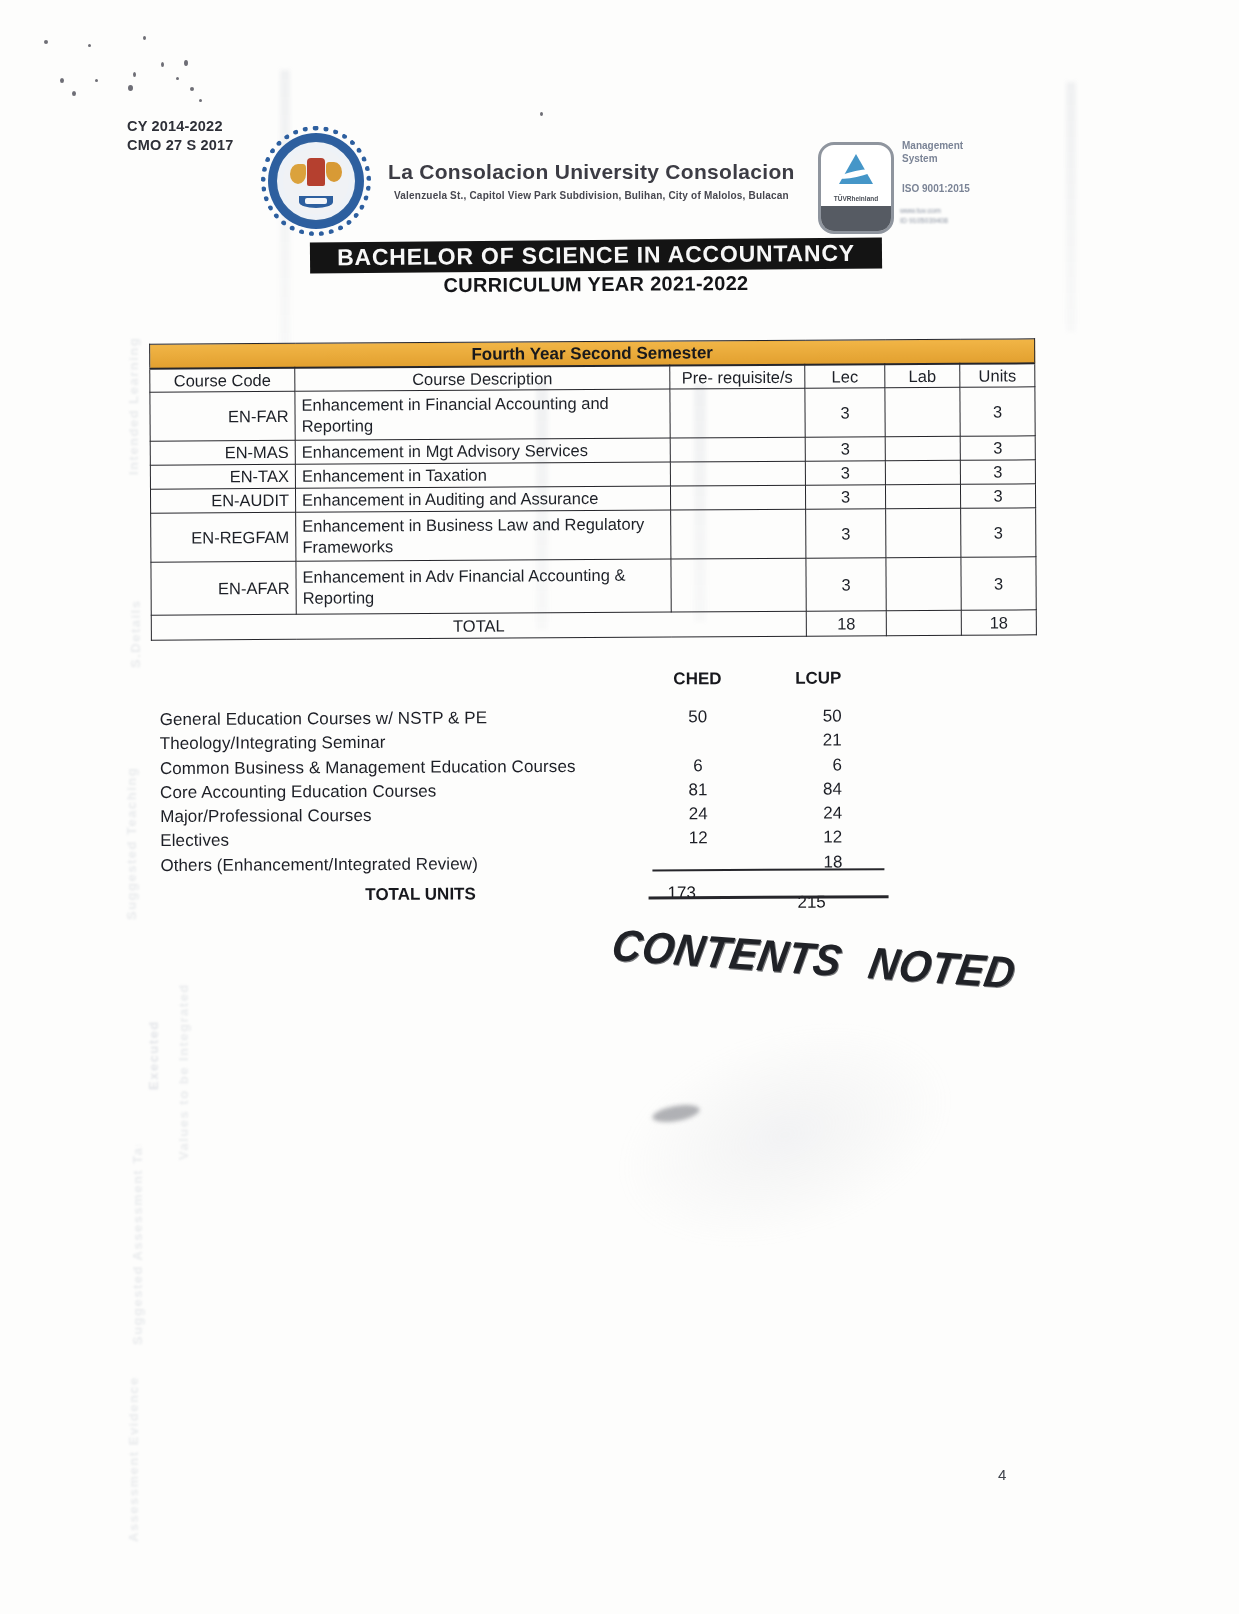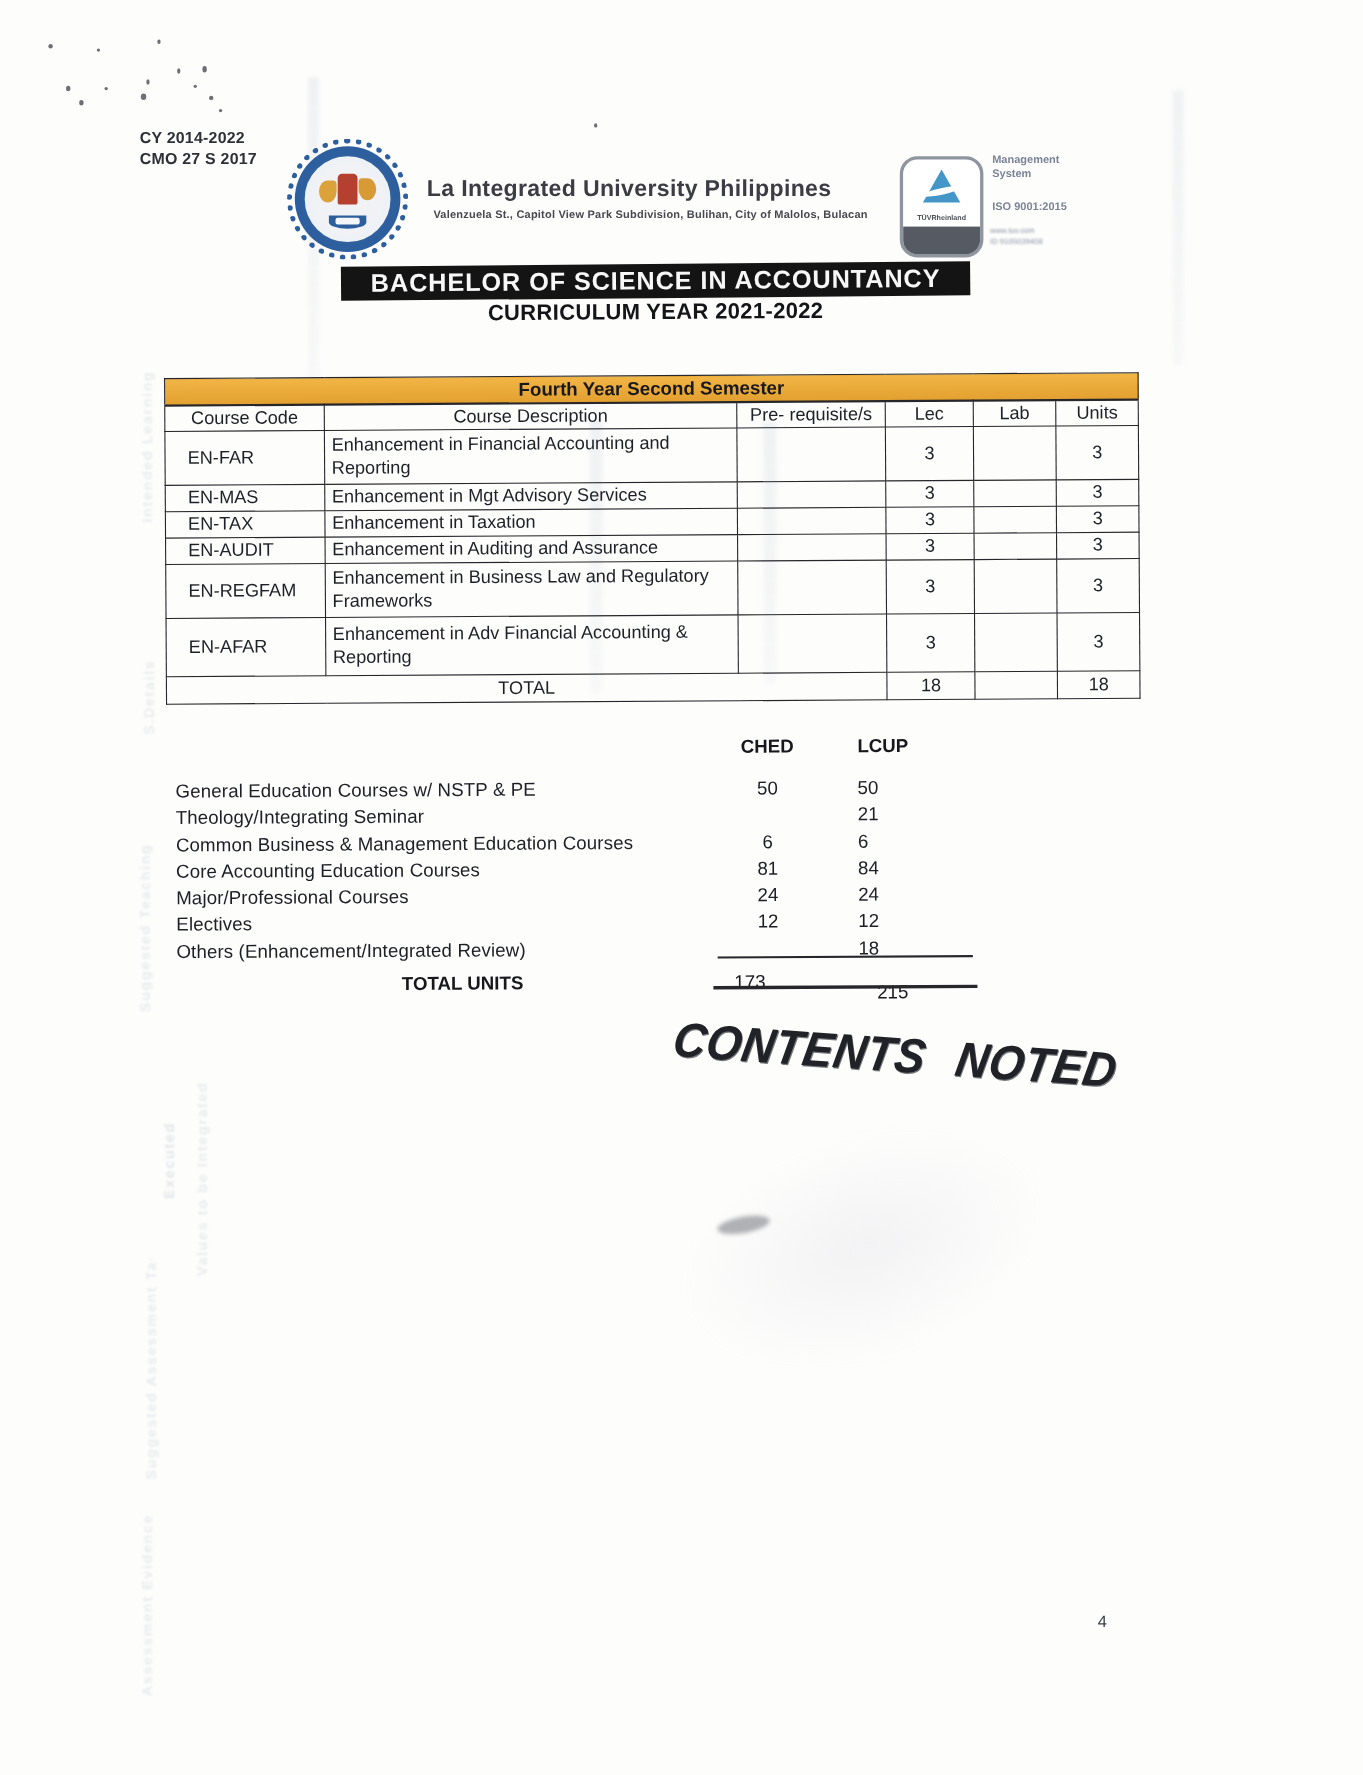--- a/index.html
+++ b/index.html
@@ -45,32 +45,32 @@
     font-weight:bold;color:#141518;letter-spacing:.3px;transform:rotate(-.4deg);}
   
   .course-table{position:absolute;left:150px;top:341px;width:885px;border-collapse:collapse;
     table-layout:fixed;transform:rotate(-.35deg);z-index:2;}
   .course-table td{border:1.6px solid #26262b;font-size:16.5px;color:#1d2027;padding:1px 6px;
     line-height:21px;vertical-align:middle;}
   .course-table .banner-cell{background:linear-gradient(#f1b546,#e2a02f);text-align:center;
     font-weight:bold;font-size:17px;color:#19191c;height:21px;border-bottom-width:2px;}
   .course-table .head-row td{height:22px;text-align:center;padding:0 4px;}
   .course-table .head-row .desc{text-align:center;}
-  .course-table td.code{padding-left:20px;}
+  .course-table td.code{padding-left:20px;text-align:right;}
   .course-table td.num{text-align:center;}
   .course-table tr.h2 td{height:46px;}
   .course-table tr.h1 td{height:21px;}
   .course-table tr.h3 td{height:50px;}
   .course-table .total-row td{height:22px;}
   .course-table .total-row .tlabel{text-align:center;}
   
   .summary{position:absolute;left:160px;top:670px;width:770px;transform:rotate(-.3deg);z-index:2;}
   .sum-head{position:relative;height:26px;font-weight:bold;font-size:17px;color:#17181d;}
   .sum-head .c1,.sum-row .v1{position:absolute;left:507px;width:62px;text-align:center;}
-  .sum-head .c2,.sum-row .v2{position:absolute;left:620px;width:62px;text-align:left;}
+  .sum-head .c2,.sum-row .v2{position:absolute;left:620px;width:62px;text-align:right;}
   .sum-rows{margin-top:12px;}
   .sum-row{position:relative;height:24.3px;font-size:17px;color:#1d1f26;}
   .sum-row .lbl{letter-spacing:.1px;}
   .rule1{position:absolute;left:492px;top:200px;width:232px;height:2px;background:#26262b;}
   .rule2{position:absolute;left:488px;top:227px;width:240px;height:2.5px;background:#26262b;}
   .sum-total{position:relative;height:26px;margin-top:6px;font-size:17px;color:#17181d;}
   .sum-total .tlabel{position:absolute;left:150px;width:220px;text-align:center;font-weight:bold;}
   .sum-total .v1{position:absolute;left:507px;width:62px;text-align:left;}
   .sum-total .v2{position:absolute;left:620px;width:62px;text-align:center;margin-top:10px;}
   
@@ -133,21 +133,21 @@
     <div class="seal-ring"></div>
     <div class="seal-core">
       <div class="seal-wing-l"></div>
       <div class="seal-wing-r"></div>
       <div class="seal-tower"></div>
       <div class="seal-base"></div>
       <div class="seal-band"></div>
     </div>
   </div>
 
-  <div class="uni-name">La Integrated University Philippines</div>
+  <div class="uni-name">La Consolacion University Consolacion</div>
   <div class="uni-addr">Valenzuela St., Capitol View Park Subdivision, Bulihan, City of Malolos, Bulacan</div>
 
   <div class="tuv-box">
     <div class="tuv-tri"></div>
     <div class="tuv-swoosh"></div>
     <div class="tuv-brand">TÜVRheinland</div>
     <div class="tuv-bar"></div>
   </div>
   <div class="cert-text">
     <div>Management</div>

